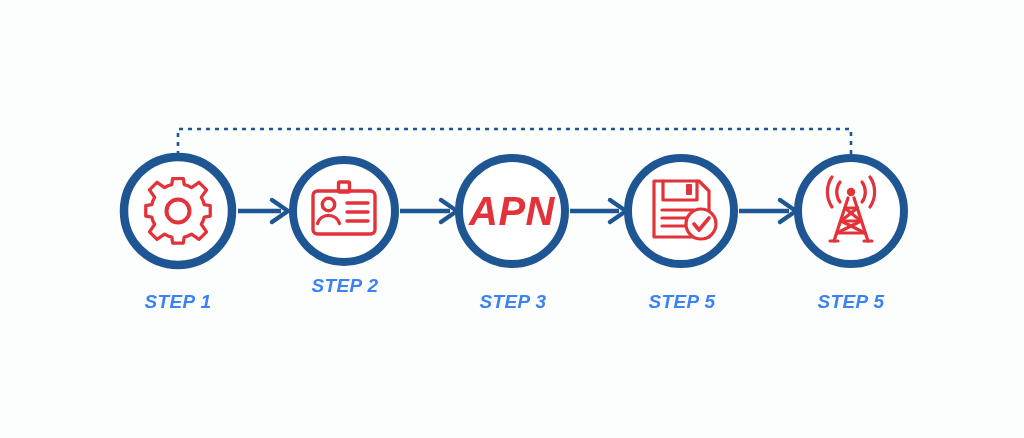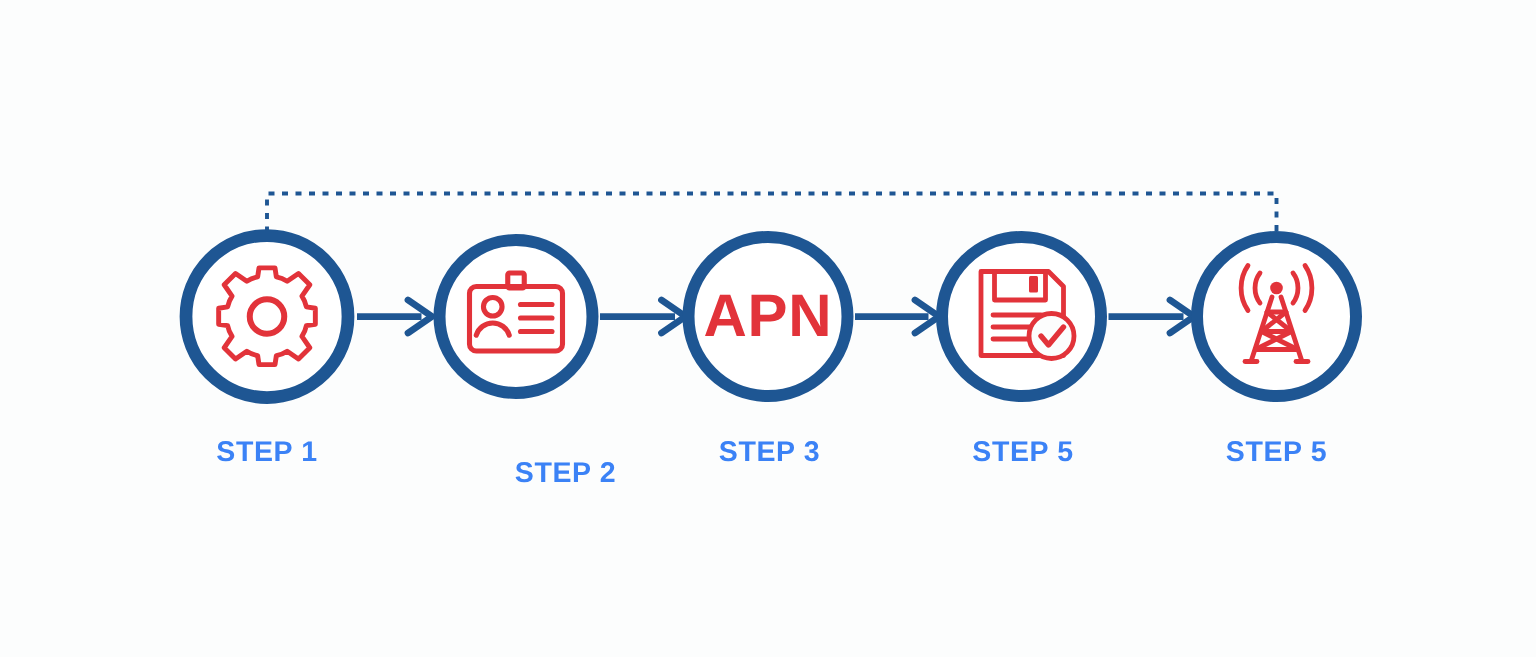--- a/index.html
+++ b/index.html
@@ -14,20 +14,21 @@
     font-family: "Liberation Sans", sans-serif;
     overflow: hidden;
     position: relative;
   }
   #diagram-root {
     position: absolute;
     left: 0;
     top: 0;
     width: 1024px;
     height: 438px;
+    font-style: italic;
   }
   .step-label {
     position: absolute;
     text-align: center;
     font-family: "Liberation Sans", sans-serif;
     font-weight: bold;
     font-size: 19px;
     letter-spacing: 0.4px;
     color: #3b82f6;
     white-space: nowrap;
@@ -162,18 +163,18 @@
 
   </svg>
 
   <div class="node-hit" style="left:118px; top:151px; width:120px; height:120px;"></div>
   <div class="node-hit" style="left:289px; top:156px; width:110px; height:110px;"></div>
   <div class="node-hit" style="left:455px; top:154px; width:114px; height:114px;"></div>
   <div class="node-hit" style="left:624px; top:154px; width:114px; height:114px;"></div>
   <div class="node-hit" style="left:794px; top:154px; width:114px; height:114px;"></div>
 
   <div class="step-label" style="left:178px; top:291px;">STEP 1</div>
-  <div class="step-label" style="left:345px; top:305px;margin-left:32px;">STEP 2</div>
+  <div class="step-label" style="left:345px; top:275px;">STEP 2</div>
   <div class="step-label" style="left:513px; top:291px;text-align:center;">STEP 3</div>
   <div class="step-label" style="left:682px; top:291px;">STEP 5</div>
   <div class="step-label" style="left:851px; top:291px;">STEP 5</div>
 
 </div>
 
 </body></html>

